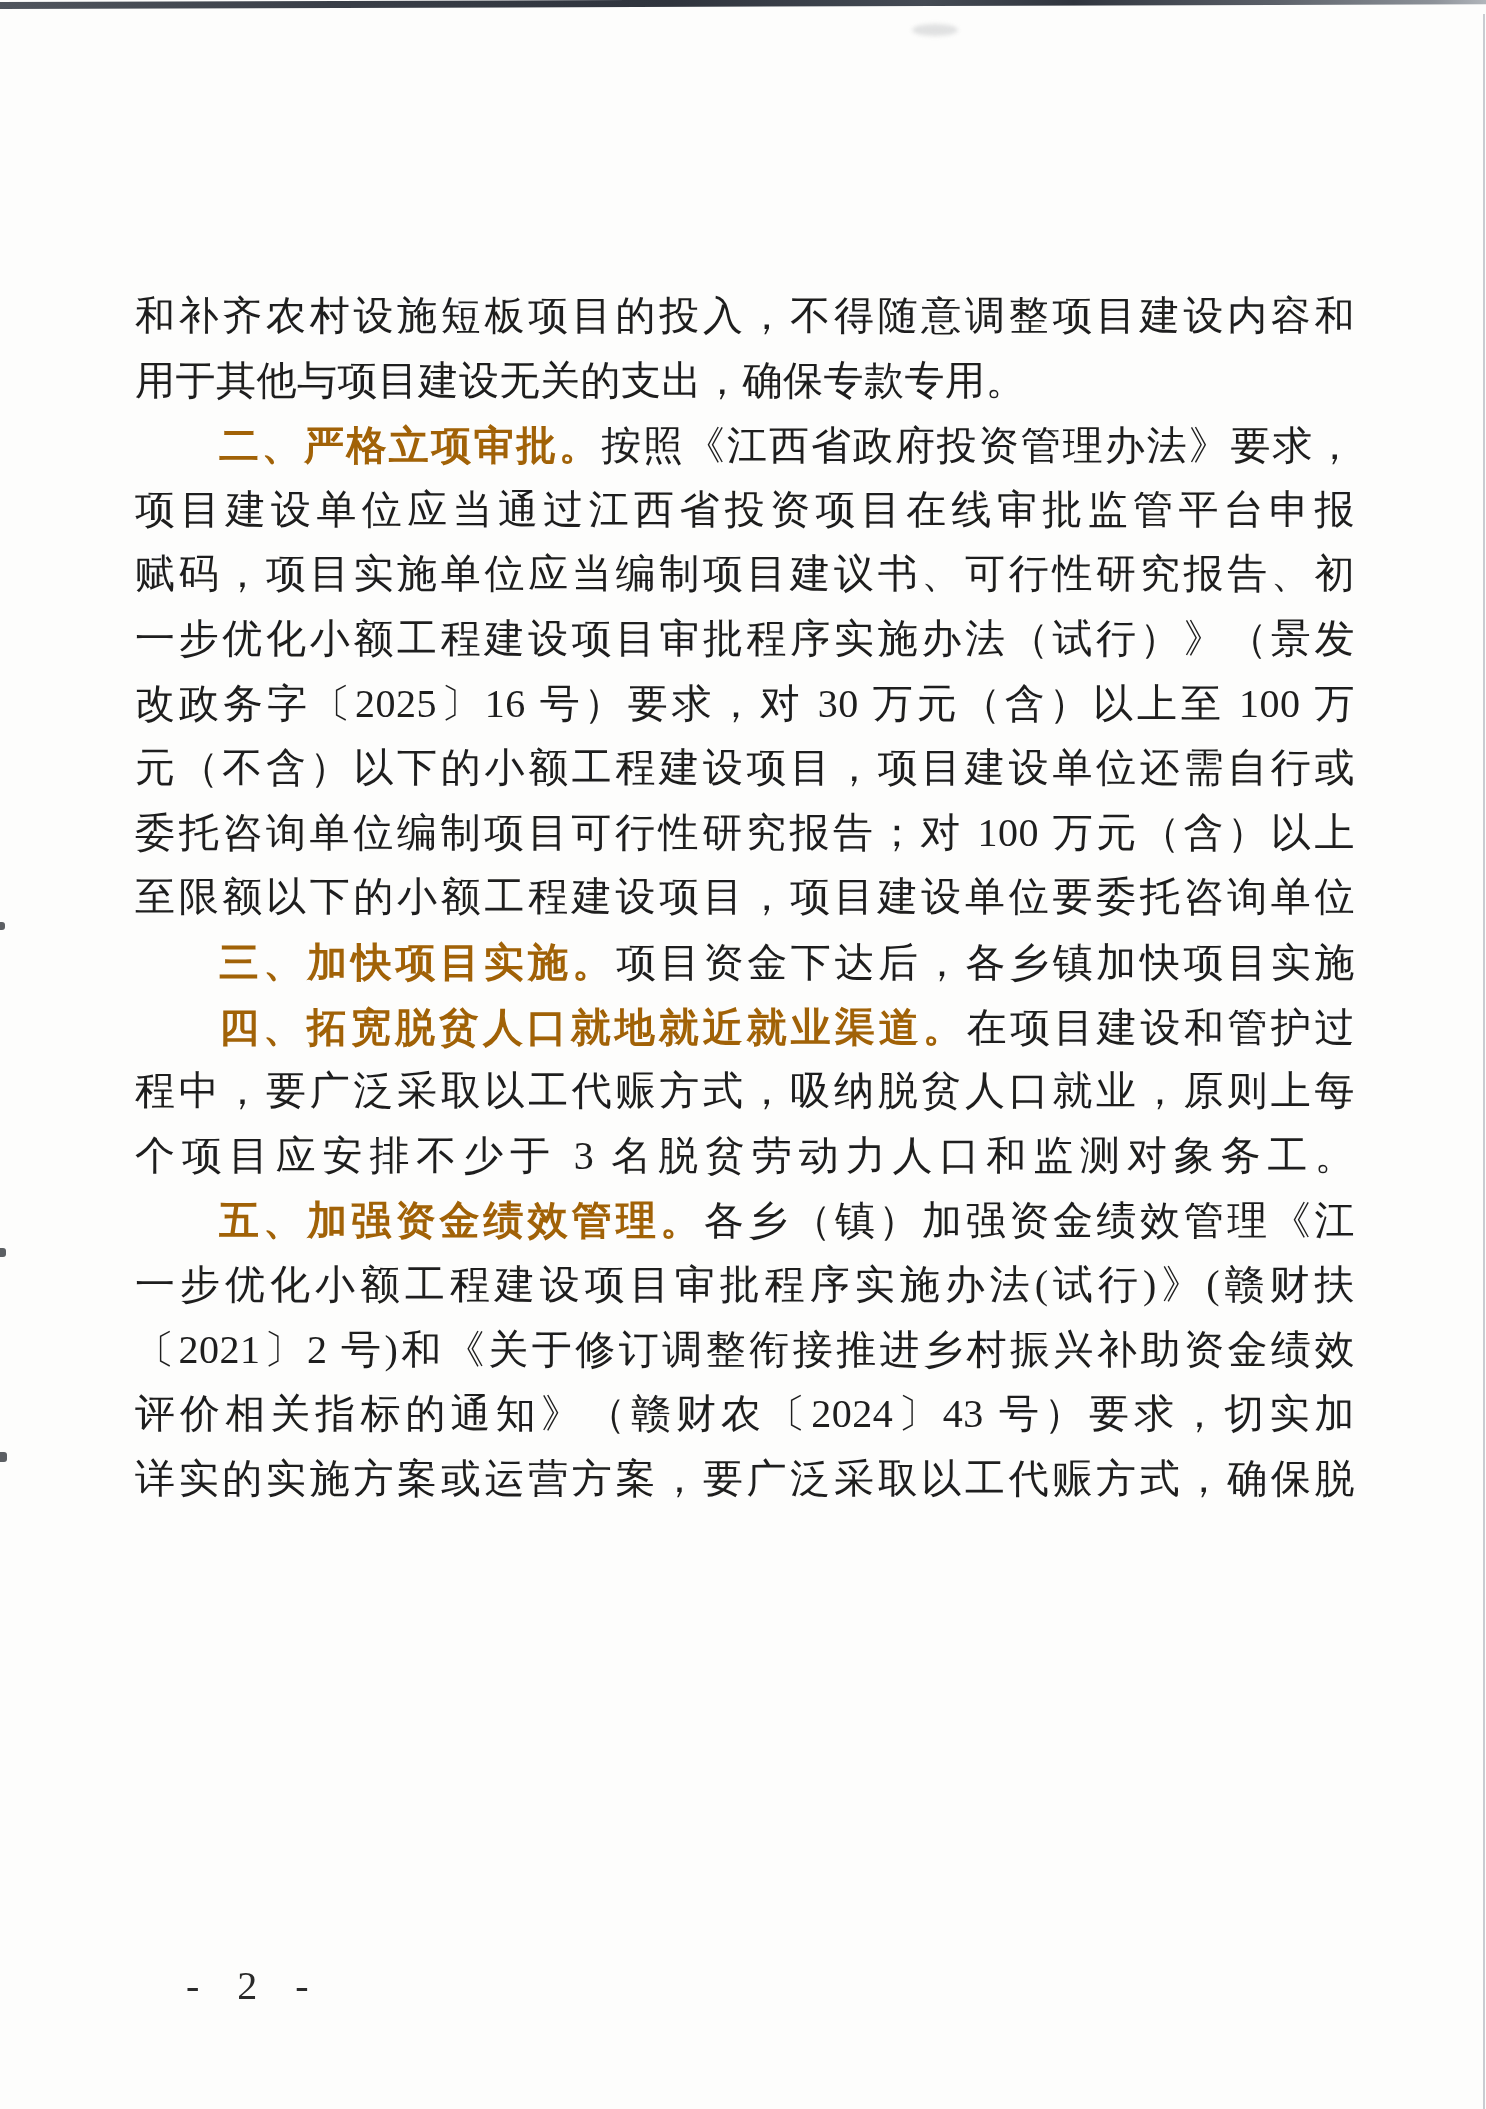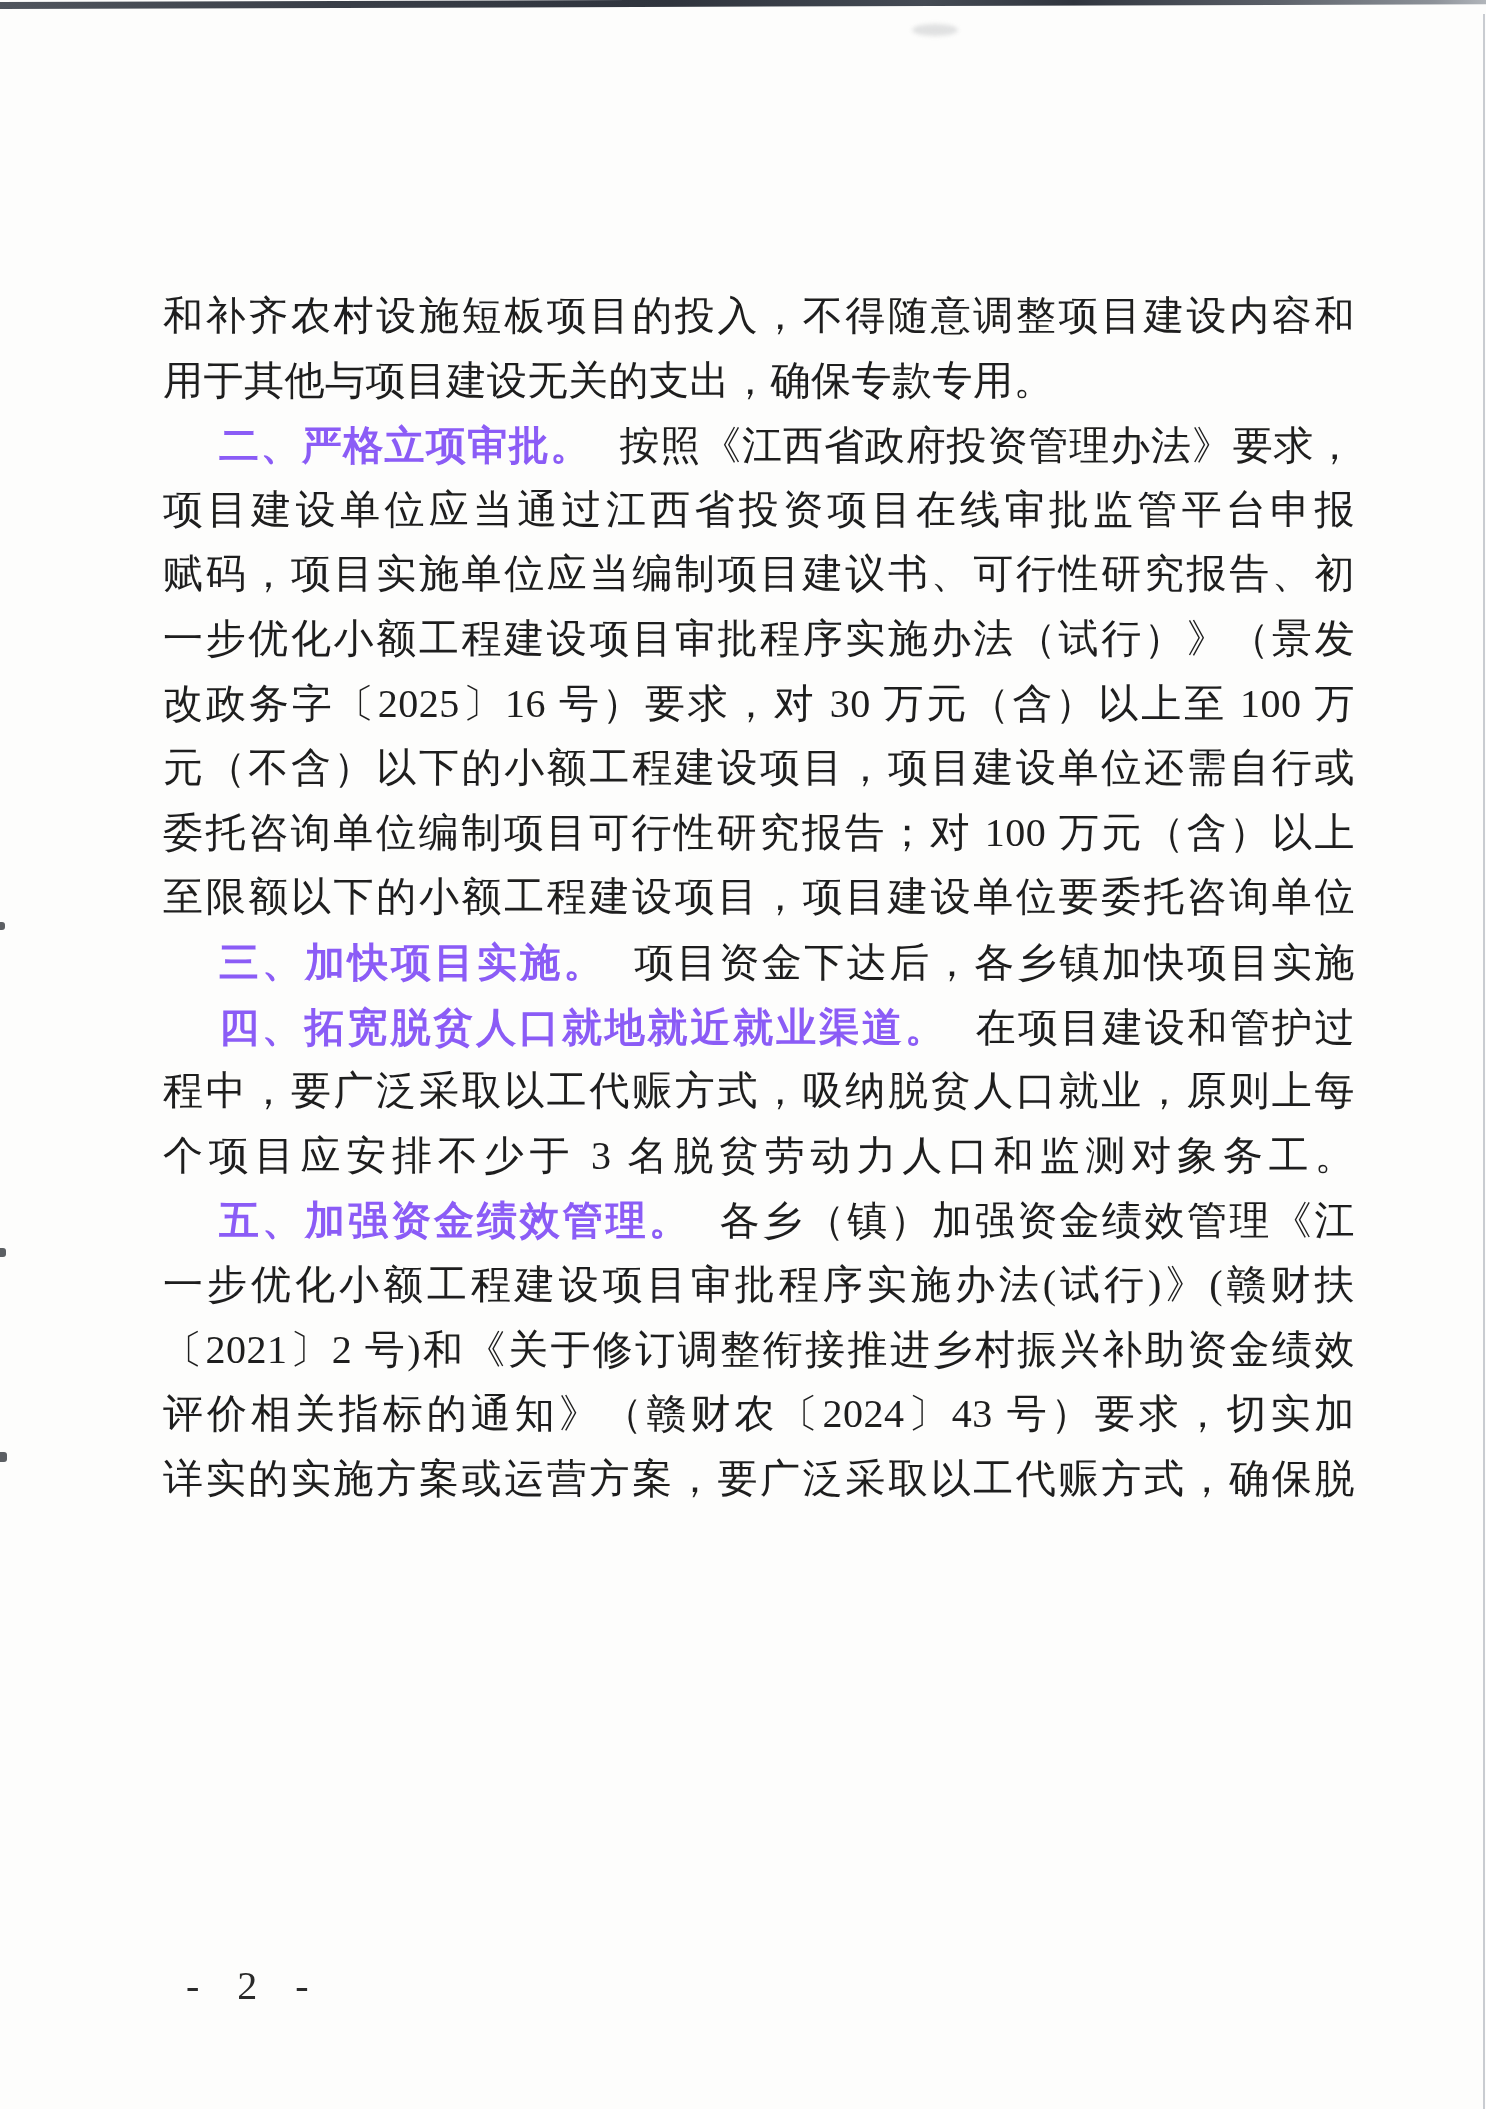--- a/index.html
+++ b/index.html
@@ -60,23 +60,23 @@
     white-space: normal;
     text-align: justify;
     text-align-last: justify;
     text-justify: inter-character;
   }
   .line.indent { padding-left: 84px; }
   .b {
     font-weight: 700;
     font-family: "Liberation Sans", sans-serif;
     letter-spacing: 1px;
-    color: #8b5cf6;
+    color: #a16207;
   }
-  .r { font-family: "Liberation Serif", serif; margin-left: 28px; }
+  .r { font-family: "Liberation Serif", serif; }
   .page-number {
     position: absolute;
     top: 1962px;
     left: 186px;
     font-size: 40px;
     letter-spacing: 14px;
     color: #2a2a2a;
     font-family: "Liberation Serif", serif;
   }
 </style>

